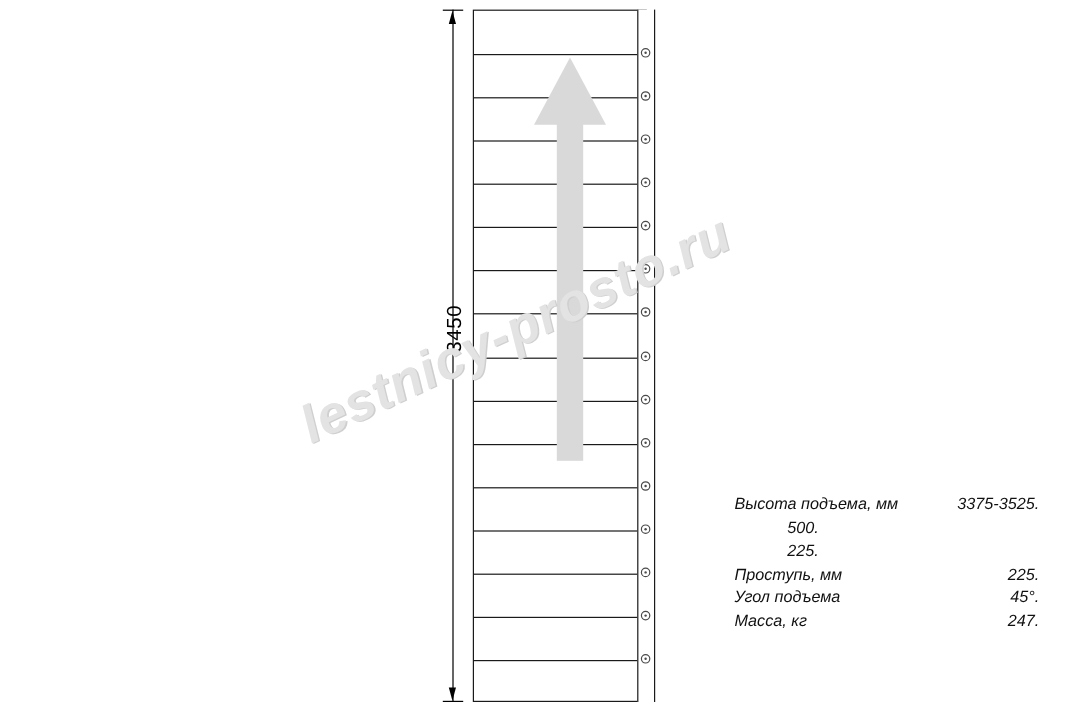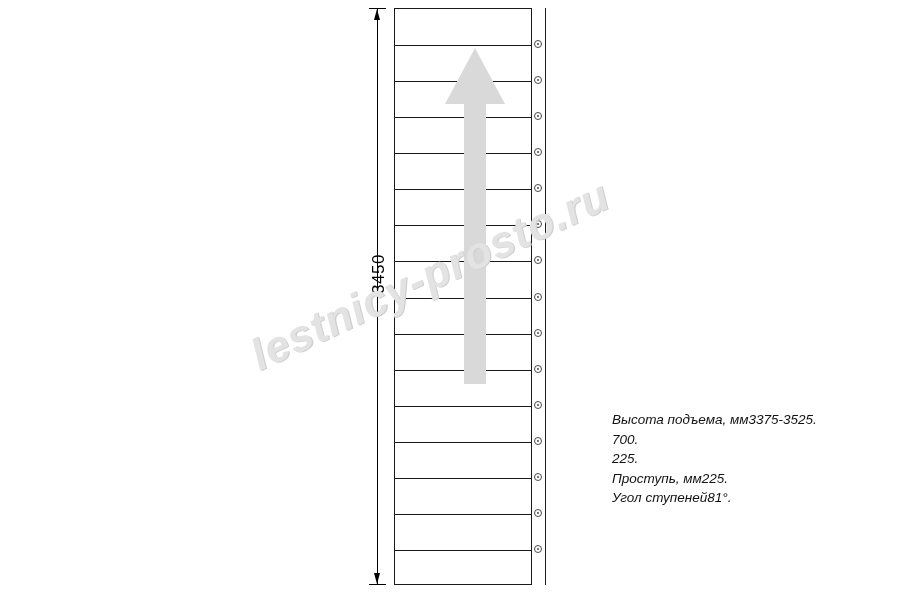--- a/index.html
+++ b/index.html
@@ -148,26 +148,27 @@
     position: absolute;
     left: 612px;
     top: 410px;
     width: 254px;
     font-style: italic;
     font-size: 13.5px;
     color: #111111;
   }
   .spec-row {
     display: flex;
+    justify-content: space-between;
     align-items: baseline;
     line-height: 19.5px;
     white-space: nowrap;
   }
   .spec-row .label { text-align: left; }
-  .spec-row .value { text-align: right; }
+  .spec-row .value { text-align: right; margin-left: 44px; }
 
   
   .watermark {
     position: absolute;
     left: 150px;
     top: 250px;
     width: 560px;
     text-align: center;
     font-size: 44px;
     font-weight: bold;
@@ -236,28 +237,32 @@
   </div>
 
   <div class="watermark">lestnicy-prosto.ru</div>
 
   <div class="spec" id="spec-table">
       <div class="spec-row">
         <span class="label">Высота подъема, мм</span>
         <span class="value">3375-3525.</span>
       </div>
       <div class="spec-row">
-        <span class="value">700.</span>
+        <span class="value">500.</span>
       </div>
       <div class="spec-row">
         <span class="value">225.</span>
       </div>
       <div class="spec-row">
         <span class="label">Проступь, мм</span>
         <span class="value">225.</span>
       </div>
       <div class="spec-row">
-        <span class="label">Угол ступеней</span>
-        <span class="value">81°.</span>
+        <span class="label">Угол подъема</span>
+        <span class="value">45°.</span>
+      </div>
+      <div class="spec-row">
+        <span class="label">Масса, кг</span>
+        <span class="value">247.</span>
       </div>
     </div>
 
 </div>
 
 </body></html>

